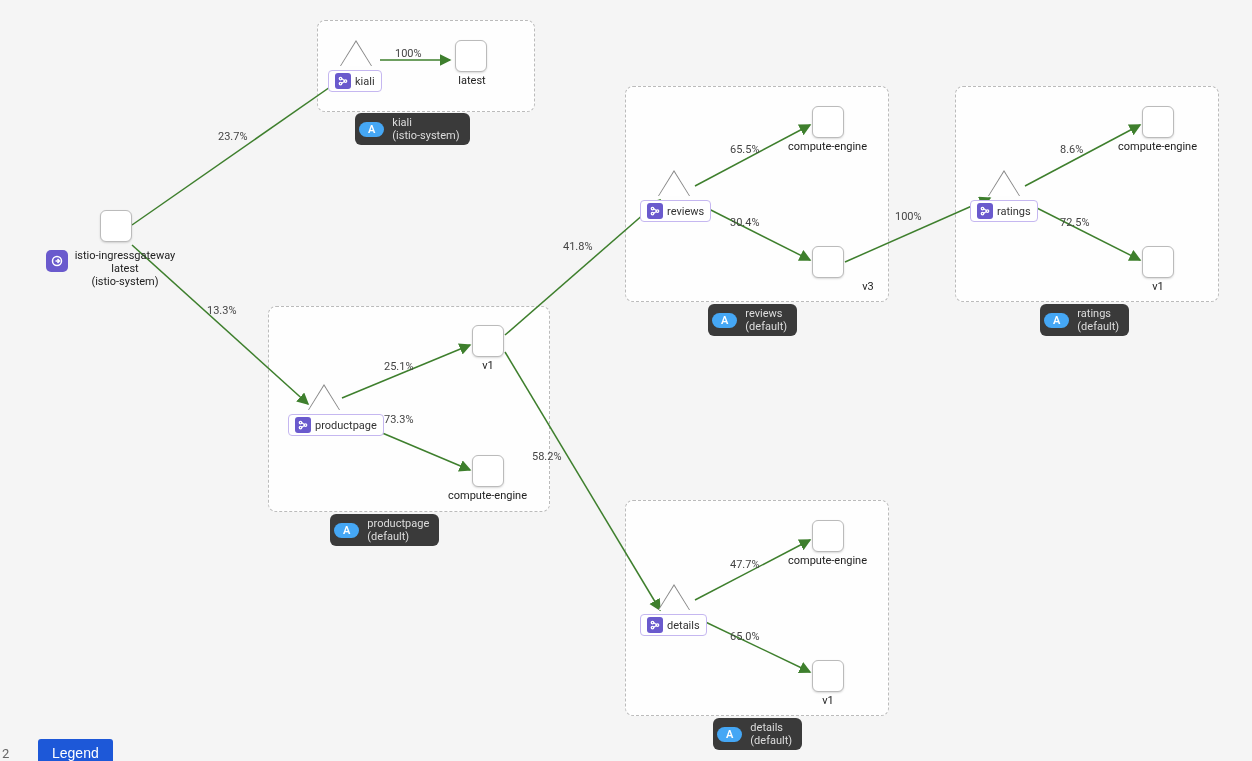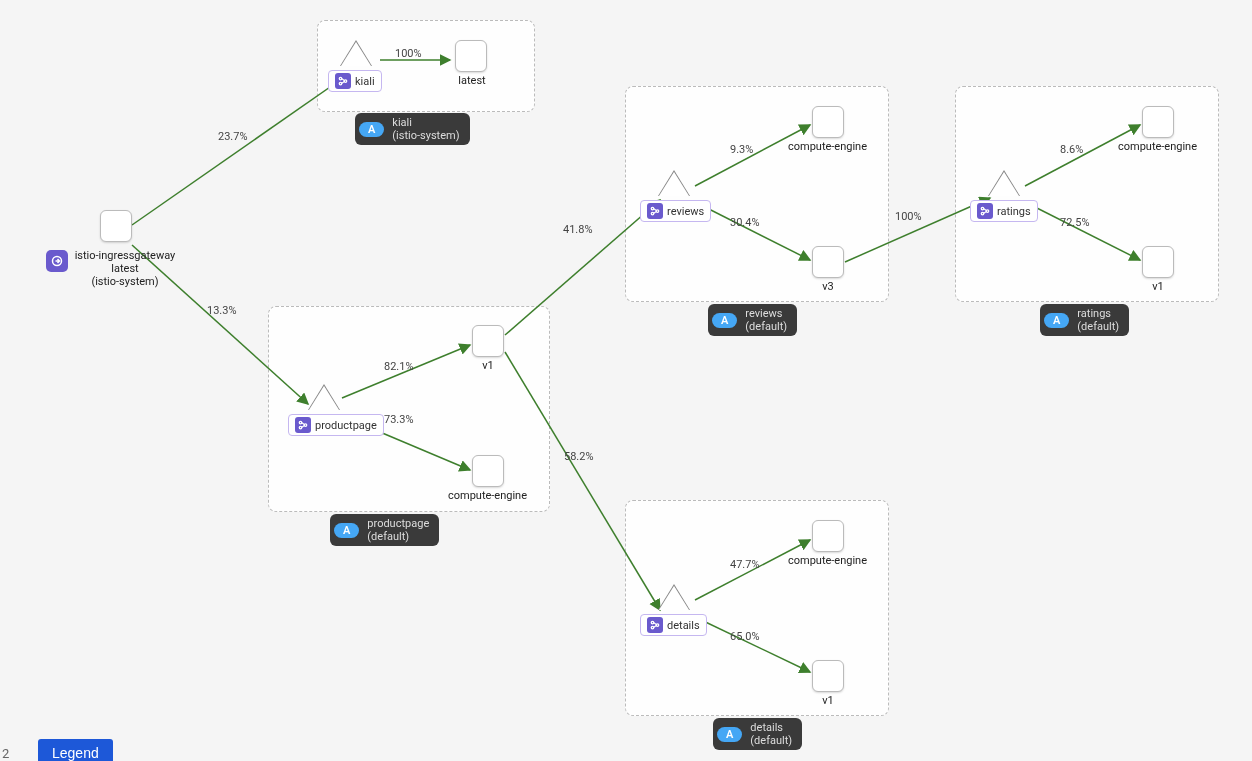--- a/index.html
+++ b/index.html
@@ -100,25 +100,25 @@
     <path d="M1025,186 L1140,125"></path>
     <path d="M1025,202 L1140,260"></path>
     <path d="M695,600 L810,540"></path>
     <path d="M695,617 L810,672"></path>
   </g>
 </svg>
 
 <div class="edge-label" style="left:218px;top:130px">23.7%</div>
 <div class="edge-label" style="left:207px;top:304px">13.3%</div>
 <div class="edge-label" style="left:395px;top:47px">100%</div>
-<div class="edge-label" style="left:384px;top:360px">82.1%</div>
+<div class="edge-label" style="left:384px;top:360px">25.1%</div>
 <div class="edge-label" style="left:384px;top:413px">73.3%</div>
-<div class="edge-label" style="left:563px;top:223px">41.8%</div>
-<div class="edge-label" style="left:564px;top:450px">58.2%</div>
-<div class="edge-label" style="left:730px;top:143px">9.3%</div>
+<div class="edge-label" style="left:563px;top:240px">41.8%</div>
+<div class="edge-label" style="left:532px;top:450px">58.2%</div>
+<div class="edge-label" style="left:730px;top:143px">65.5%</div>
 <div class="edge-label" style="left:730px;top:216px">30.4%</div>
 <div class="edge-label" style="left:895px;top:210px">100%</div>
 <div class="edge-label" style="left:1060px;top:143px">8.6%</div>
 <div class="edge-label" style="left:1060px;top:216px">72.5%</div>
 <div class="edge-label" style="left:730px;top:558px">47.7%</div>
 <div class="edge-label" style="left:730px;top:630px">65.0%</div>
 
 <div class="origin-node" style="left:100px;top:210px">
   <div class="node-box" style="position:relative"></div>
 </div>
@@ -177,21 +177,21 @@
         <circle cx="6" cy="18" r="3"></circle>
         <circle cx="18" cy="12" r="3"></circle>
         <path d="M8 7c5 0 5 4 8 4M8 17c5 0 5-4 8-4"></path>
       </svg>
   </span>
   <span>reviews</span>
 </div>
 <div class="node-box" style="left:812px;top:106px"></div>
 <div class="node-label" style="left:780px;top:140px;width:95px">compute-engine</div>
 <div class="node-box" style="left:812px;top:246px"></div>
-<div class="node-label" style="left:818px;top:280px;width:20px">v3</div>
+<div class="node-label" style="left:858px;top:280px;width:20px">v3</div>
 
 <div class="service-tri-border" style="left:988px;top:170px"></div>
 <div class="service-tri" style="left:989px;top:172px"></div>
 <div class="service-label" style="left:970px;top:200px">
   <span class="vs-icon">
     <svg width="10" height="10" viewBox="0 0 24 24" fill="none" stroke="#fff" stroke-width="3">
         <circle cx="6" cy="6" r="3"></circle>
         <circle cx="6" cy="18" r="3"></circle>
         <circle cx="18" cy="12" r="3"></circle>
         <path d="M8 7c5 0 5 4 8 4M8 17c5 0 5-4 8-4"></path>

